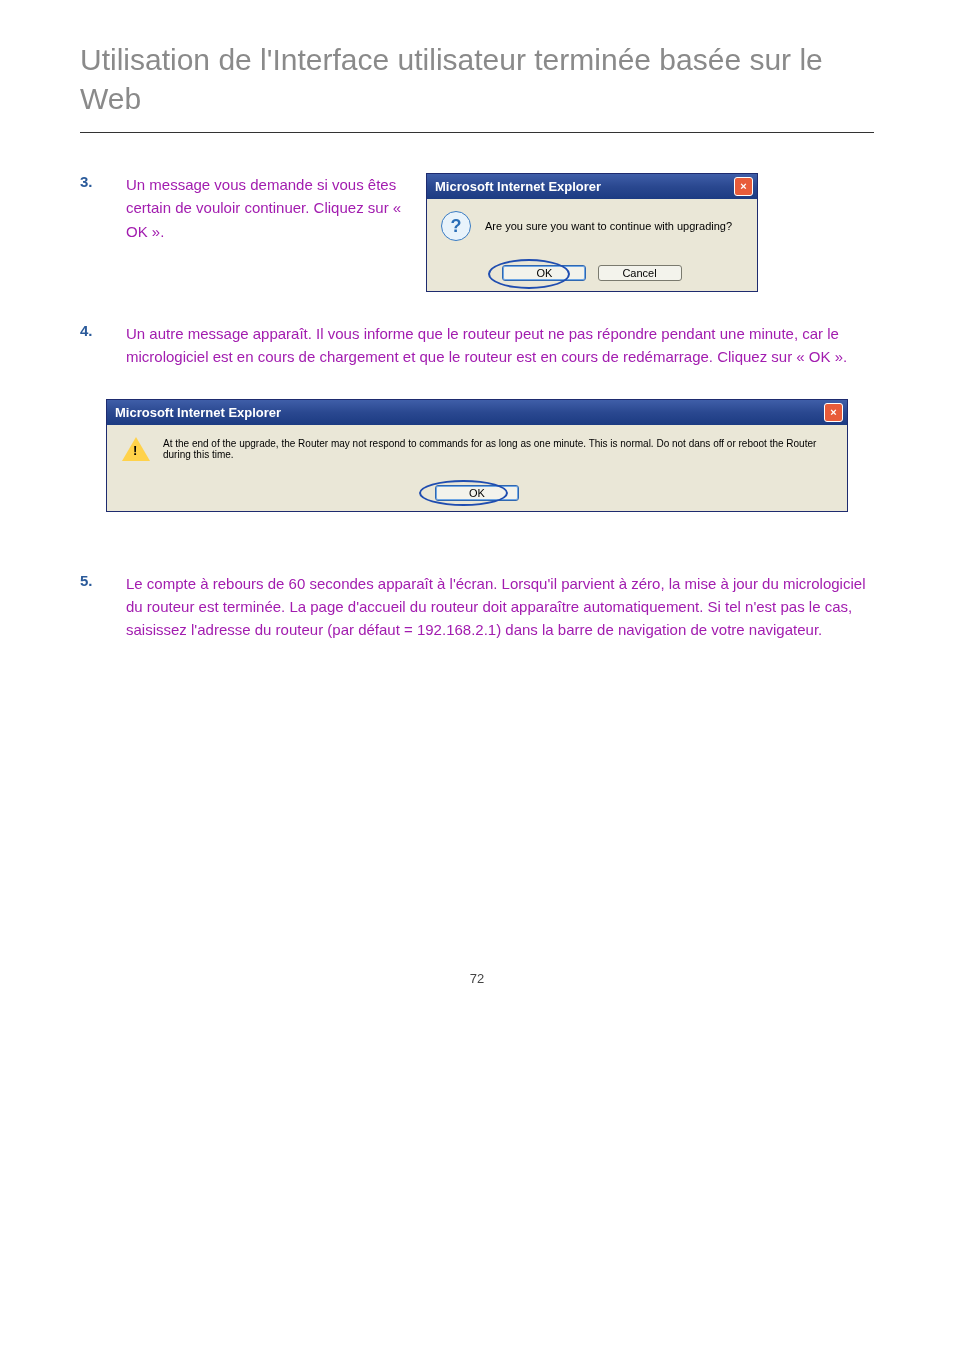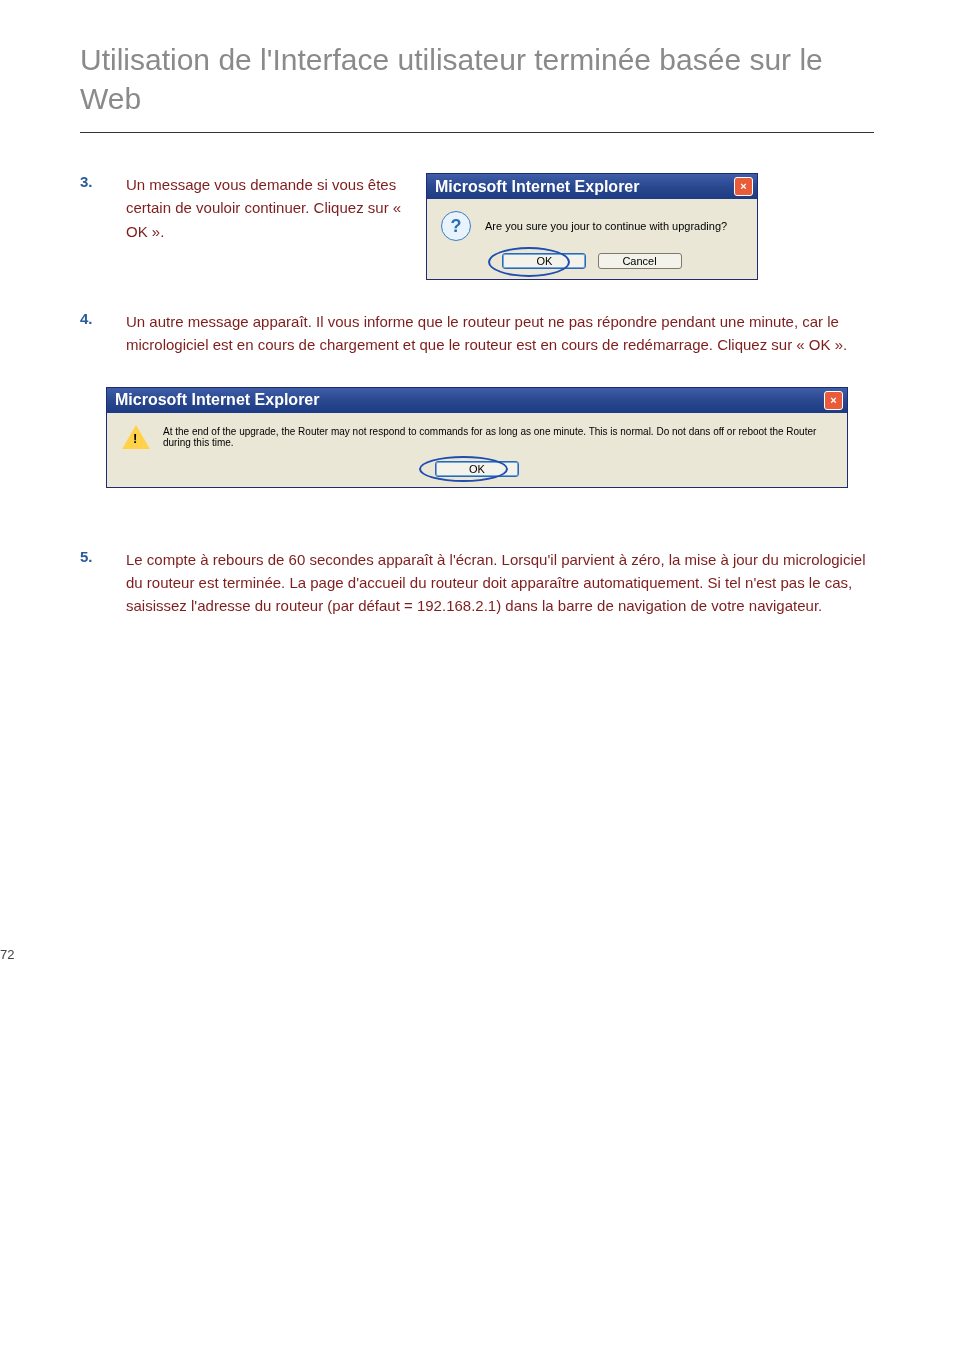--- a/index.html
+++ b/index.html
@@ -34,21 +34,21 @@
   .num {
     width: 26px;
     flex: 0 0 26px;
     font-weight: bold;
     color: #2a5a9a;
     font-size: 15px;
   }
   .body-text {
     font-size: 15px;
     line-height: 1.55;
-    color: #7f1d1d;
+    color: #a21caf;
   }
   .step3-left { flex: 0 0 280px; }
   .dialog-small {
     background: #eae7d7;
     border: 1px solid #1e2b6f;
     width: 330px;
     font-family: Tahoma, Arial, sans-serif;
     font-size: 11px;
     color: #000;
   }
@@ -63,21 +63,21 @@
   }
   .titlebar {
     background: linear-gradient(#3f5ea8, #2a4890, #1c3b82);
     color: #ffffff;
     font-weight: bold;
     display: flex;
     justify-content: space-between;
     align-items: center;
     padding: 3px 4px 3px 8px;
   }
-  .titlebar span { font-size: 16px; }
+  .titlebar span { font-size: 13px; }
   .close-x {
     width: 17px;
     height: 17px;
     background: #e85c3a;
     border: 1px solid #fff;
     border-radius: 3px;
     display: flex;
     align-items: center;
     justify-content: center;
     color: #fff;
@@ -105,21 +105,21 @@
     margin-left: 2px;
   }
   .warn-icon::after {
     content: "!";
     position: absolute;
     left: -3px; top: 6px;
     color: #000; font-weight: bold; font-size: 13px;
   }
   .dlg-buttons {
     text-align: center;
-    margin-top: 12px;
+    margin-top: 24px;
   }
   .winbtn {
     display: inline-block;
     min-width: 62px;
     padding: 1px 10px;
     font-size: 11px;
     background: #f3f3ec;
     border: 1px solid #7a7a6e;
     border-radius: 3px;
     margin: 0 4px;
@@ -141,20 +141,21 @@
   }
   .oval-ok1 {
     width: 78px; height: 26px;
     left: -10px; top: -6px;
   }
   .oval-ok2 {
     width: 85px; height: 22px;
     left: -12px; top: -5px;
   }
   .footer {
+    text-align: center;
     font-size: 13px;
     color: #444;
     padding: 300px 0 30px 0;
   }
   .dlg-msg { flex: 1; }
 </style>
 </head>
 <body>
 
 <div class="page">
@@ -166,21 +167,21 @@
     <div class="body-text step3-left">Un message vous demande si vous êtes certain de vouloir continuer. Cliquez sur « OK ».</div>
     <div style="flex:1; display:flex; justify-content:flex-start;">
       <div class="dialog-small">
         <div class="titlebar">
           <span>Microsoft Internet Explorer</span>
           <div class="close-x">×</div>
         </div>
         <div class="dlg-body">
           <div class="dlg-row">
             <div class="q-icon">?</div>
-            <div class="dlg-msg">Are you sure you jour to continue with upgrading?</div>
+            <div class="dlg-msg">Are you sure you want to continue with upgrading?</div>
           </div>
           <div class="dlg-buttons">
             <span class="circle-mark">
               <span class="winbtn default">OK</span>
               <span class="oval oval-ok1"></span>
             </span>
             <span class="winbtn">Cancel</span>
           </div>
         </div>
       </div>

